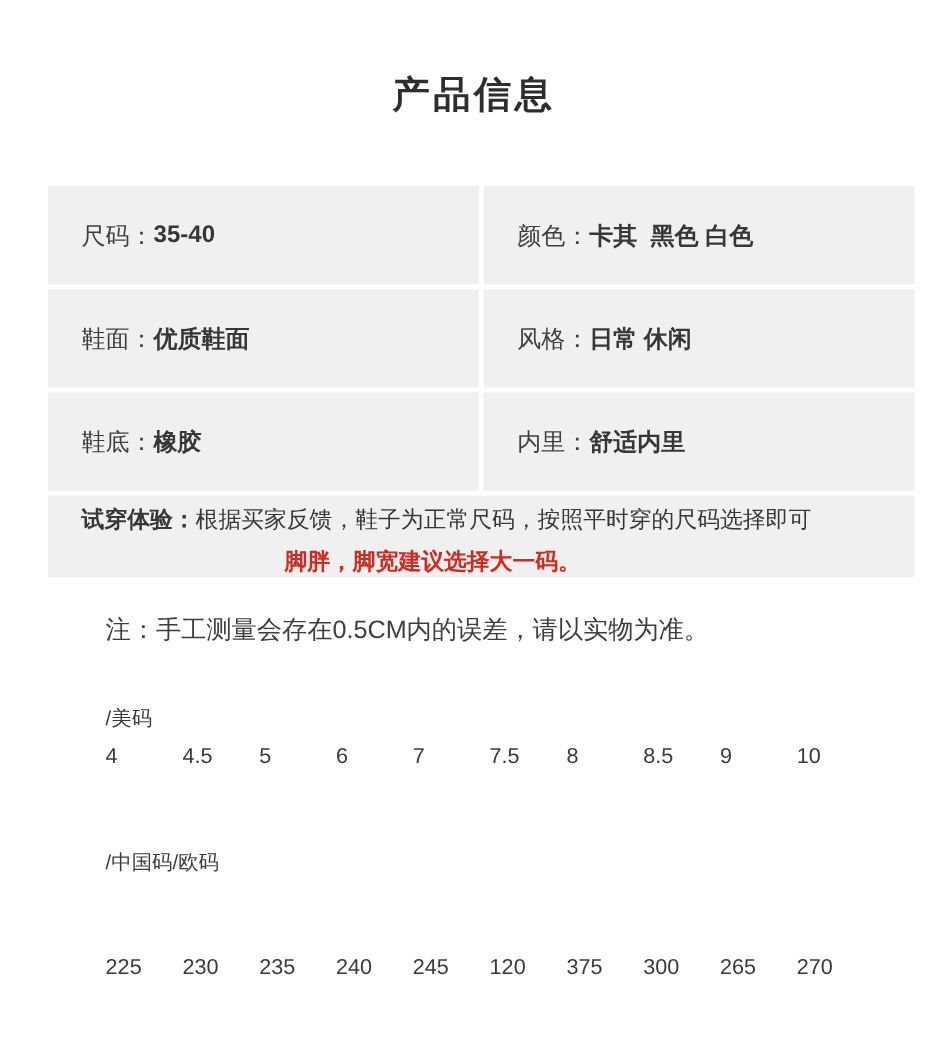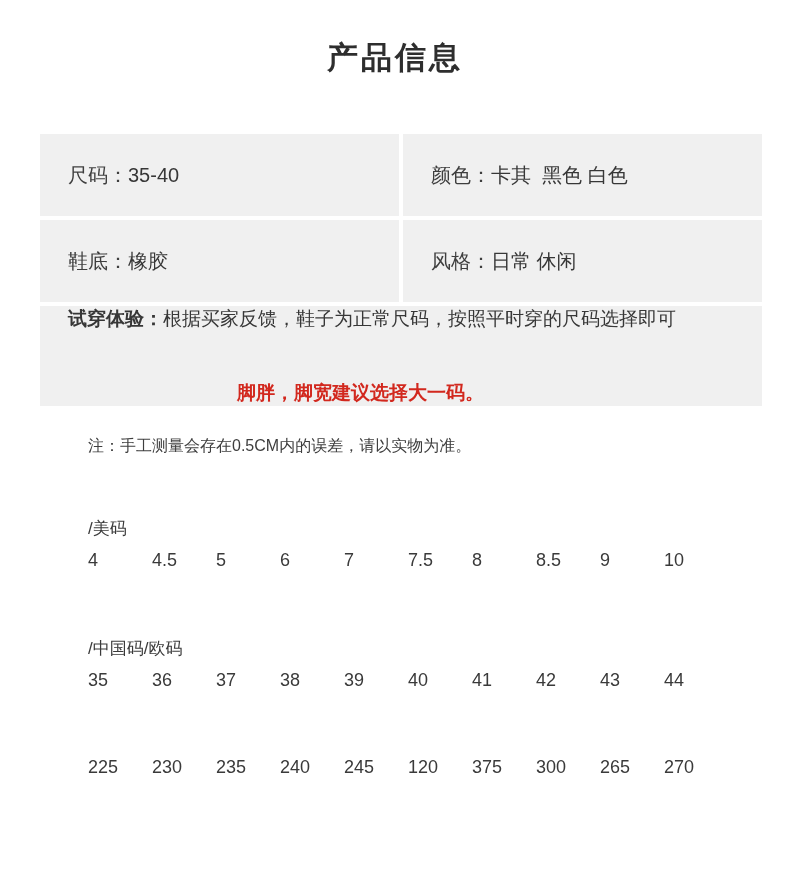--- a/index.html
+++ b/index.html
@@ -6,21 +6,21 @@
   body {
     width: 790px;
     height: 887px;
     background: #ffffff;
     font-family: "Liberation Sans", "DejaVu Sans", sans-serif;
     color: #3e3e3e;
     overflow: hidden;
   }
   .title {
     margin: 0;
-    padding-top: 37px;
+    padding-top: 58px;
     text-align: center;
     font-size: 31px;
     font-weight: bold;
     color: #2e2e2e;
     letter-spacing: 3px;
   }
   .spec-grid {
     margin: 55px 28px 0 40px;
     display: grid;
     grid-template-columns: 1fr 1fr;
@@ -28,45 +28,45 @@
   }
   .cell {
     background: #f0f0f0;
     height: 82px;
     display: flex;
     align-items: center;
     padding-left: 28px;
     font-size: 20px;
   }
   .cell .label { color: #3e3e3e; white-space: pre-wrap; }
-  .cell .value { font-weight: normal; color: #373737; white-space: pre-wrap; }
+  .cell .value { font-weight: bold; color: #373737; white-space: pre-wrap; }
   .fit-cell {
     margin: 4px 28px 0 40px;
     background: #f0f0f0;
-    height: 100px;
+    height: 68px;
     display: flex;
     flex-direction: column;
-    justify-content: space-between;
+    justify-content: flex-end;
     gap: 9px;
     font-size: 19px;
   }
   .fit-line1 { padding-left: 28px; color: #373737; }
   .fit-label { font-weight: bold; }
   .fit-warning {
     text-align: center;
     padding-right: 81px;
     color: #d2281e;
     font-weight: bold;
   }
   .measure-note {
     margin: 30px 0 0 88px;
-    font-size: 16px;
+    font-size: 21px;
     color: #3e3e3e;
   }
-  .size-chart { margin: 60px 0 0 88px; }
+  .size-chart { margin: 48px 0 0 88px; }
   .size-section { margin-top: 0; }
   .size-section + .size-section { margin-top: 66px; }
   .size-label { font-size: 17px; color: #3a3a3a; }
   .size-values {
     display: flex;
     margin-top: 10px;
     font-size: 18px;
     color: #3a3a3a;
   }
   .size-values span { width: 64px; flex: 0 0 auto; }
@@ -81,26 +81,34 @@
   <div class="spec-grid">
     <div class="cell">
       <span class="label">尺码：</span>
         <span class="value">35-40</span>
     </div>
     <div class="cell">
       <span class="label">颜色：</span>
         <span class="value">卡其  黑色 白色</span>
     </div>
     <div class="cell">
+      <span class="label">鞋面：</span>
+        <span class="value">优质鞋面</span>
+    </div>
+    <div class="cell">
+      <span class="label">风格：</span>
+        <span class="value">日常 休闲</span>
+    </div>
+    <div class="cell">
       <span class="label">鞋底：</span>
         <span class="value">橡胶</span>
     </div>
     <div class="cell">
-      <span class="label">风格：</span>
-        <span class="value">日常 休闲</span>
+      <span class="label">内里：</span>
+        <span class="value">舒适内里</span>
     </div>
   </div>
 
   <div class="fit-cell">
     <div class="fit-line1">
       <span class="fit-label">试穿体验：</span><span>根据买家反馈，鞋子为正常尺码，按照平时穿的尺码选择即可</span>
     </div>
     <div class="fit-warning">脚胖，脚宽建议选择大一码。</div>
   </div>
 
@@ -119,32 +127,20 @@
         <span>7.5</span>
         <span>8</span>
         <span>8.5</span>
         <span>9</span>
         <span>10</span>
       </div>
     </div>
 
     <div class="size-section">
       <div class="size-label">/中国码/欧码</div>
-      <div class="size-values">
-        <span>35</span>
-        <span>36</span>
-        <span>37</span>
-        <span>38</span>
-        <span>39</span>
-        <span>40</span>
-        <span>41</span>
-        <span>42</span>
-        <span>43</span>
-        <span>44</span>
-      </div>
     </div>
 
     <div class="size-section">
       <div class="size-values">
         <span>225</span>
         <span>230</span>
         <span>235</span>
         <span>240</span>
         <span>245</span>
         <span>120</span>

